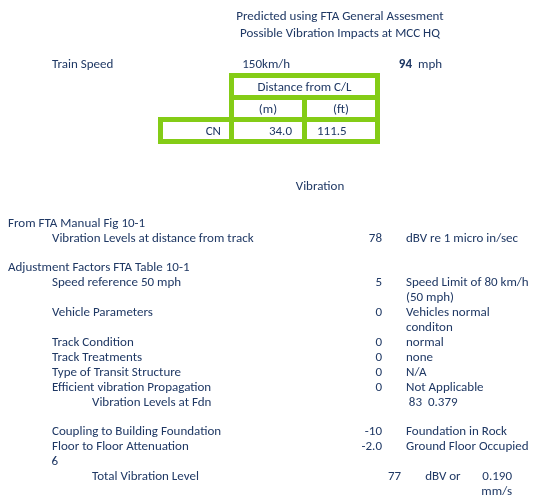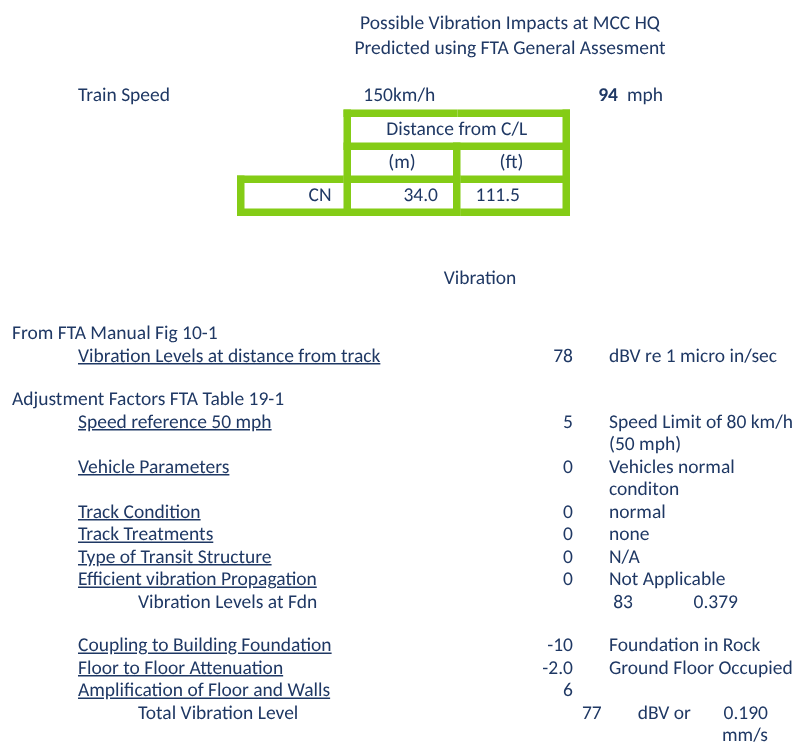--- a/index.html
+++ b/index.html
@@ -9,21 +9,21 @@
     margin: 0;
     padding: 8px 8px 8px 8px;
     width: 524px;
   }
   .title-block { text-align: center; margin-left: 140px; margin-bottom: 14px; }
   .title-block div { line-height: 1.3; }
   .row { display: flex; }
   .lbl { width: 280px; }
   .val { width: 50px; text-align: right; padding-right: 6px; }
   .extra { flex: 1; }
-  .indent1 { padding-left: 44px; text-decoration: underline; }
+  .indent1 { padding-left: 44px; }
   .indent2 { padding-left: 84px; }
   table.dist {
     border-collapse: collapse;
     margin-left: 150px;
     margin-top: 2px;
   }
   table.dist td, table.dist th {
     border: 5px solid #84cc16;
     padding: 1px 10px;
     font-size: 13px;
@@ -42,22 +42,22 @@
   .train-speed-row .ts-unit { width:60px; }
   .train-speed-row .ts-extra { width:90px; text-align:right;font-weight:bold; }
   .train-speed-row .ts-mph-unit { padding-left:6px; }
   .section-gap { height: 34px; }
   .vib-head { text-align:center; margin-left:100px; margin-bottom:22px; }
 </style>
 </head>
 <body>
 
 <div class="title-block">
+  <div>Predicted using FTA General Assesment</div>
   <div>Possible Vibration Impacts at MCC HQ</div>
-  <div>Predicted using FTA General Assesment</div>
 </div>
 
 <div class="train-speed-row">
   <div class="ts-label">Train Speed</div>
   <div class="ts-val">150</div>
   <div class="ts-unit">km/h</div>
   <div class="ts-extra">94</div>
   <div class="ts-mph-unit">mph</div>
 </div>
 
@@ -86,21 +86,21 @@
 
 <div>From FTA Manual Fig 10-1</div>
 <div class="row">
   <div class="lbl indent1">Vibration Levels at distance from track</div>
   <div class="val">78</div>
   <div class="extra" style="padding-left:18px;">dBV re 1 micro in/sec</div>
 </div>
 
 <div style="height:14px;"></div>
 
-<div>Adjustment Factors FTA Table 19-1</div>
+<div>Adjustment Factors FTA Table 10-1</div>
 
 <div class="row">
   <div class="lbl indent1">Speed reference 50 mph</div>
   <div class="val">5</div>
   <div class="extra" style="padding-left:18px;">Speed Limit of 80 km/h (50 mph)</div>
 </div>
 <div class="row">
   <div class="lbl indent1">Vehicle Parameters</div>
   <div class="val">0</div>
   <div class="extra" style="padding-left:18px;">Vehicles normal conditon</div>
@@ -121,37 +121,36 @@
   <div class="extra" style="padding-left:18px;">N/A</div>
 </div>
 <div class="row">
   <div class="lbl indent1">Efficient vibration Propagation</div>
   <div class="val">0</div>
   <div class="extra" style="padding-left:18px;">Not Applicable</div>
 </div>
 <div class="row">
   <div class="lbl indent2">Vibration Levels at Fdn</div>
   <div class="val">83</div>
-  <div class="extra" style="text-align:right; padding-right:40px;">0.379</div>
+  <div class="extra" style="text-align:left; padding-right:40px;">0.379</div>
 </div>
 
 <div style="height:14px;"></div>
 
 <div class="row">
   <div class="lbl indent1">Coupling to Building Foundation</div>
   <div class="val">-10</div>
   <div class="extra" style="padding-left:18px;">Foundation in Rock</div>
 </div>
 <div class="row">
   <div class="lbl indent1">Floor to Floor Attenuation</div>
   <div class="val">-2.0</div>
   <div class="extra" style="padding-left:18px;">Ground Floor Occupied</div>
 </div>
 <div class="row">
-  <div class="lbl indent1">Amplification of Floor and Walls</div>
   <div class="val">6</div>
   <div class="extra" style="padding-left:18px;"></div>
 </div>
 <div class="row">
   <div class="lbl indent2">Total Vibration Level</div>
   <div class="val">77</div>
   <div style="padding-left:18px; width:60px;">dBV or</div>
   <div class="extra" style="text-align:right; padding-right:20px;">0.190 mm/s</div>
 </div>
 

